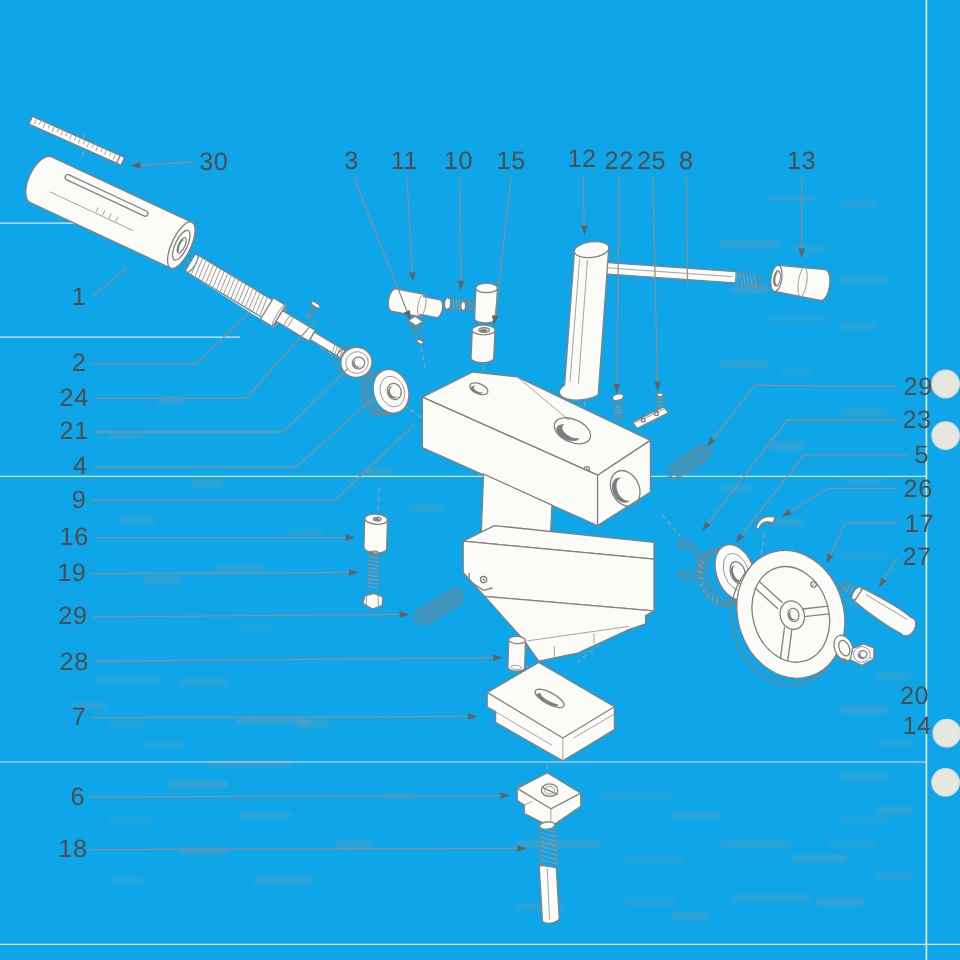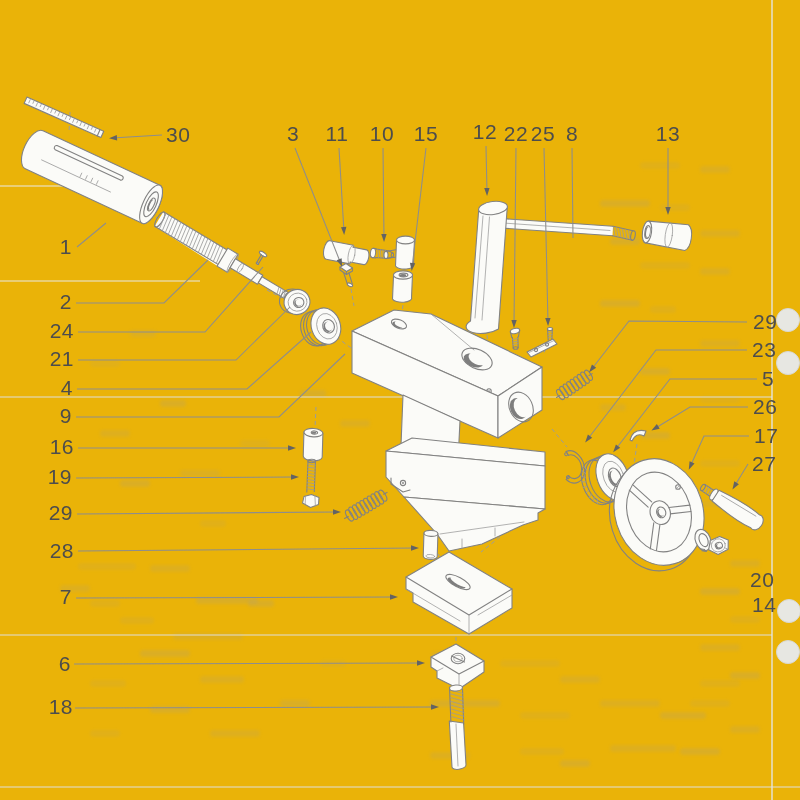--- a/index.html
+++ b/index.html
@@ -1,16 +1,16 @@
 <!DOCTYPE html>
 <html><head>
 <meta charset="utf-8">
 <style>
   html,body{margin:0;padding:0;background:#e9e9e6;}
-  .page{position:relative;width:800px;height:800px;background:#eab308;overflow:hidden;
+  .page{position:relative;width:800px;height:800px;background:#0ea5e9;overflow:hidden;
         font-family:"Liberation Sans",sans-serif;}
   .bleed-span{position:absolute;height:7px;background:#a69d89;border-radius:3px;
         filter:blur(1.4px);pointer-events:none;}
   svg.art{position:absolute;left:0;top:0;}
   .ln{stroke:#828282;fill:none;stroke-width:1.1;stroke-linecap:round;stroke-linejoin:round;}
   .fb{fill:#fbfbf8;stroke:#828282;stroke-width:1.1;stroke-linejoin:round;}
   .thin{stroke:#9a9a9a;stroke-width:0.75;fill:none;stroke-linecap:round;}
   .dk{fill:#7e7e7e;stroke:none;}
   .bgf{fill:#fbfbf8;stroke:none;}
   .dash{stroke:#9c9c9c;stroke-width:1;fill:none;stroke-dasharray:4 3;}

